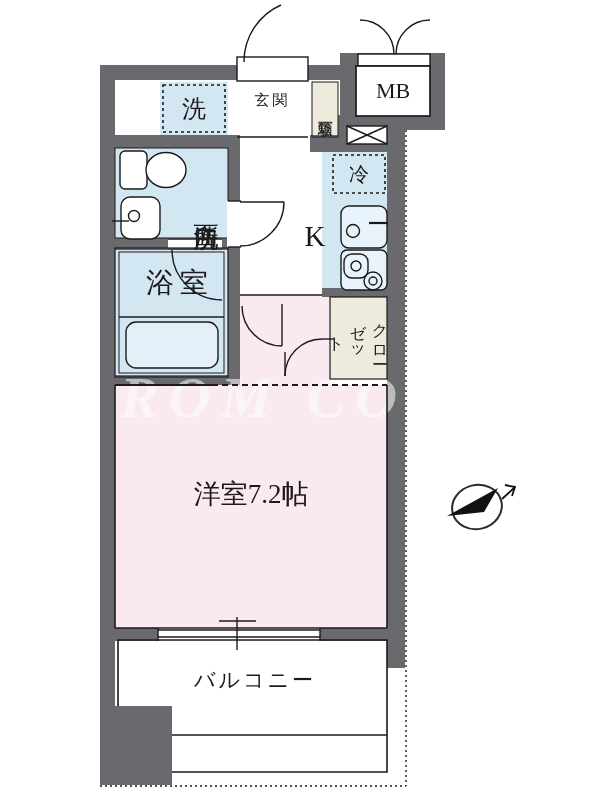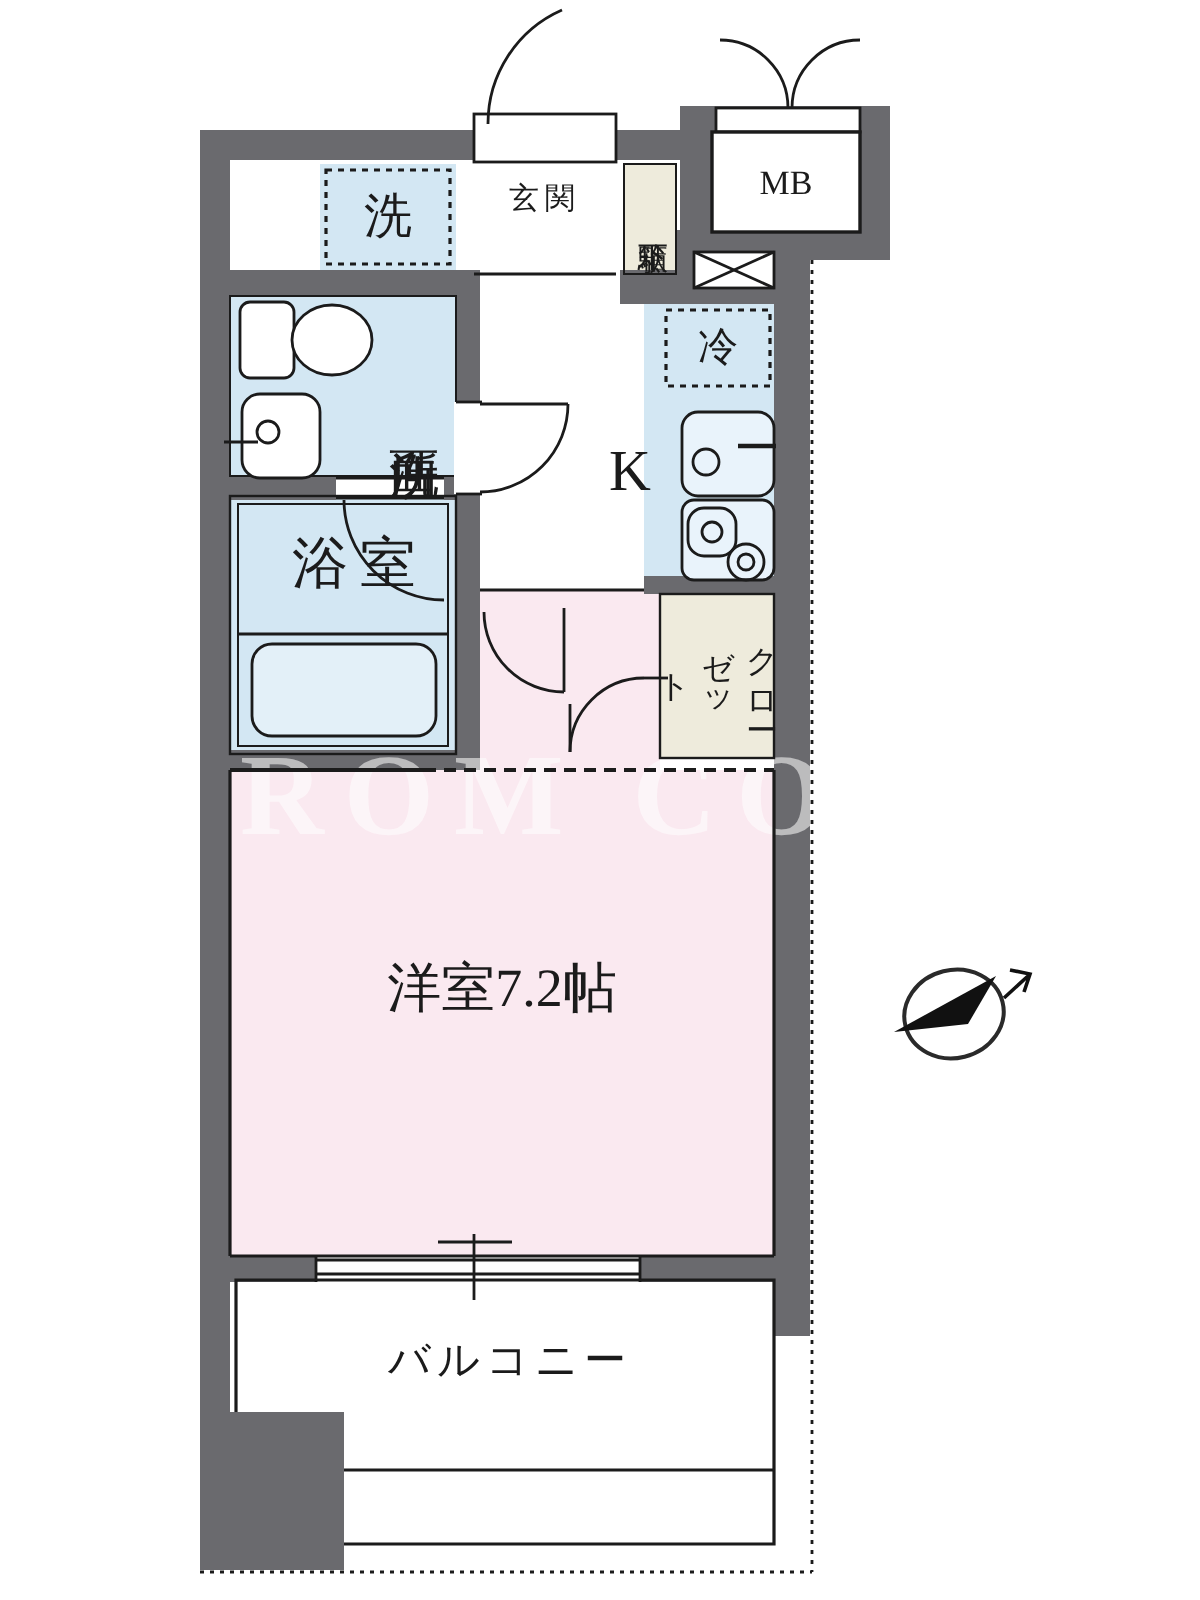--- a/index.html
+++ b/index.html
@@ -1,21 +1,21 @@
 <!DOCTYPE html>
 <html style="--wall: #6a6a6e; --waterblue: #d3e7f3; --roompink: #fae9f0; --beige: #eeebdc; --unit: #e9f3fb; --line: #1b1b1b; --watermark: #ffffff;"><head>
 <meta charset="utf-8">
 <style>
   html,body{margin:0;padding:0;background:#fff;}
   #stage{position:relative;width:600px;height:800px;background:#fff;overflow:hidden;
          font-family:"Liberation Serif","DejaVu Serif",serif;color:#1b1b1b;}
   .floor{position:absolute;z-index:1;}
   .wall{position:absolute;z-index:2;background:var(--wall);}
   .wm{position:absolute;z-index:3;font-weight:bold;color:var(--watermark);opacity:.55;
-      font-size:58px;letter-spacing:10px;white-space:nowrap;}
+      font-size:58px;letter-spacing:10px;white-space:nowrap;font-style:italic;}
   #ovl{position:absolute;left:0;top:0;z-index:4;}
   .lbl{position:absolute;z-index:5;display:flex;align-items:center;justify-content:center;
        line-height:1;}
   .vt{writing-mode:vertical-rl;text-orientation:mixed;display:block;text-align:center;}
   .blue{background:var(--waterblue);}
   .pink{background:var(--roompink);}
   .beige{background:var(--beige);}
 </style>
 </head>
 <body>
@@ -159,21 +159,21 @@
         <path d="M502,499 L514,488 M505,485 L515,487 L512,496" stroke="#111" stroke-width="1.8"></path>
       </g>
     </g>
   </svg>
 
   <div class="lbl" style="left:160px;top:82px;width:68px;height:53px;font-size:24px">洗</div>
   <div class="lbl" style="left:237px;top:84px;width:71px;height:32px;font-size:15px;letter-spacing:3px">玄関</div>
   <div class="lbl" style="left:313px;top:83px;width:24px;height:54px;font-size:15px">
       <span class="vt">下駄箱</span>
     </div>
-  <div class="lbl" style="left:356px;top:66px;width:74px;height:50px;font-size:17px">MB</div>
+  <div class="lbl" style="left:356px;top:66px;width:74px;height:50px;font-size:22px">MB</div>
   <div class="lbl" style="left:189px;top:158px;width:34px;height:94px;font-size:25px">
       <span class="vt">洗面所</span>
     </div>
   <div class="lbl" style="left:333px;top:155px;width:52px;height:38px;font-size:20px">冷</div>
   <div class="lbl" style="left:300px;top:218px;width:30px;height:36px;font-size:29px">K</div>
   <div class="lbl" style="left:140px;top:268px;width:80px;height:30px;font-size:28px;letter-spacing:6px">浴室</div>
   <div class="lbl" style="left:334px;top:303px;width:48px;height:66px;font-size:16px;line-height:22px;letter-spacing:4px">
       <span class="vt" style="height:66px">クローゼット</span>
     </div>
   <div class="lbl" style="left:115px;top:476px;width:272px;height:36px;font-size:27px">洋室7.2帖</div>

